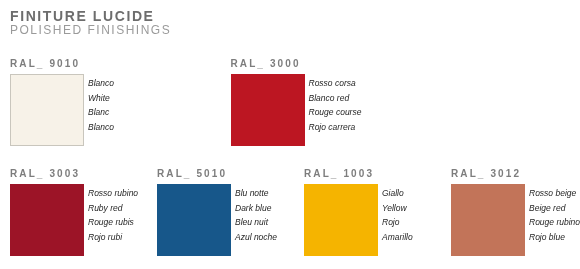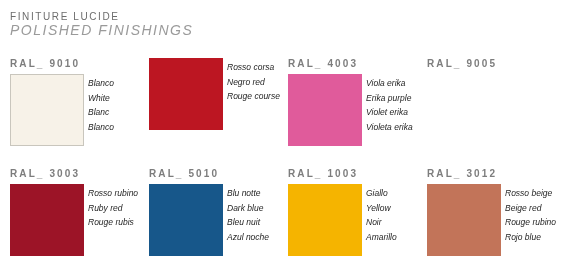--- a/index.html
+++ b/index.html
@@ -21,47 +21,47 @@
     box-sizing: border-box;
   }
 
   
   .header {
     position: absolute;
     left: 10px;
     top: 10px;
   }
   .header-title {
-    font-size: 10px;
-    font-weight: normal;
+    font-size: 14px;
+    font-weight: bold;
     letter-spacing: 1.6px;
     color: #6d6d6d;
     line-height: 13px;
     white-space: nowrap;
   }
   .header-subtitle {
-    font-size: 14px;
-    font-style: italic;
+    font-size: 12px;
     letter-spacing: 1.5px;
     color: #9a9a9a;
     line-height: 14px;
     white-space: nowrap;
   }
 
   
   .grid {
     position: absolute;
     left: 0;
     top: 58px;
     width: 580px;
   }
   .row {
     display: flex;
     width: 580px;
     height: 110px;
+    justify-content: space-between;
   }
   .cell {
     width: 139px;
     margin-right: 0px;
     padding-left: 10px;
     box-sizing: border-box;
     position: relative;
   }
   .ral-code {
     font-size: 10px;
@@ -118,59 +118,49 @@
           <div class="names">
             <div class="name">Blanco</div>
             <div class="name">White</div>
             <div class="name">Blanc</div>
             <div class="name">Blanco</div>
           </div>
         </div>
       </div>
 
       <div class="cell">
+        <div class="ral-code">RAL_ 3000</div>
         <div class="cell-body">
           <div class="swatch" style="background:#BC1622"></div>
           <div class="names">
             <div class="name">Rosso corsa</div>
-            <div class="name">Negro red</div>
+            <div class="name">Blanco red</div>
             <div class="name">Rouge course</div>
-          </div>
-        </div>
-      </div>
-
-      <div class="cell">
-        <div class="ral-code">RAL_ 4003</div>
-        <div class="cell-body">
-          <div class="swatch" style="background:#E05B9B"></div>
-          <div class="names">
-            <div class="name">Viola erika</div>
-            <div class="name">Erika purple</div>
-            <div class="name">Violet erika</div>
-            <div class="name">Violeta erika</div>
-          </div>
-        </div>
-      </div>
-
-      <div class="cell">
-        <div class="ral-code">RAL_ 9005</div>
+            <div class="name">Rojo carrera</div>
+          </div>
+        </div>
+      </div>
+
+
+      <div class="cell">
       </div>
 
     </div>
 
     <div class="row">
 
       <div class="cell">
         <div class="ral-code">RAL_ 3003</div>
         <div class="cell-body">
           <div class="swatch" style="background:#9C1427"></div>
           <div class="names">
             <div class="name">Rosso rubino</div>
             <div class="name">Ruby red</div>
             <div class="name">Rouge rubis</div>
+            <div class="name">Rojo rubi</div>
           </div>
         </div>
       </div>
 
       <div class="cell">
         <div class="ral-code">RAL_ 5010</div>
         <div class="cell-body">
           <div class="swatch" style="background:#17578A"></div>
           <div class="names">
             <div class="name">Blu notte</div>
@@ -181,21 +171,21 @@
         </div>
       </div>
 
       <div class="cell">
         <div class="ral-code">RAL_ 1003</div>
         <div class="cell-body">
           <div class="swatch" style="background:#F5B400"></div>
           <div class="names">
             <div class="name">Giallo</div>
             <div class="name">Yellow</div>
-            <div class="name">Noir</div>
+            <div class="name">Rojo</div>
             <div class="name">Amarillo</div>
           </div>
         </div>
       </div>
 
       <div class="cell">
         <div class="ral-code">RAL_ 3012</div>
         <div class="cell-body">
           <div class="swatch" style="background:#C27459"></div>
           <div class="names">

